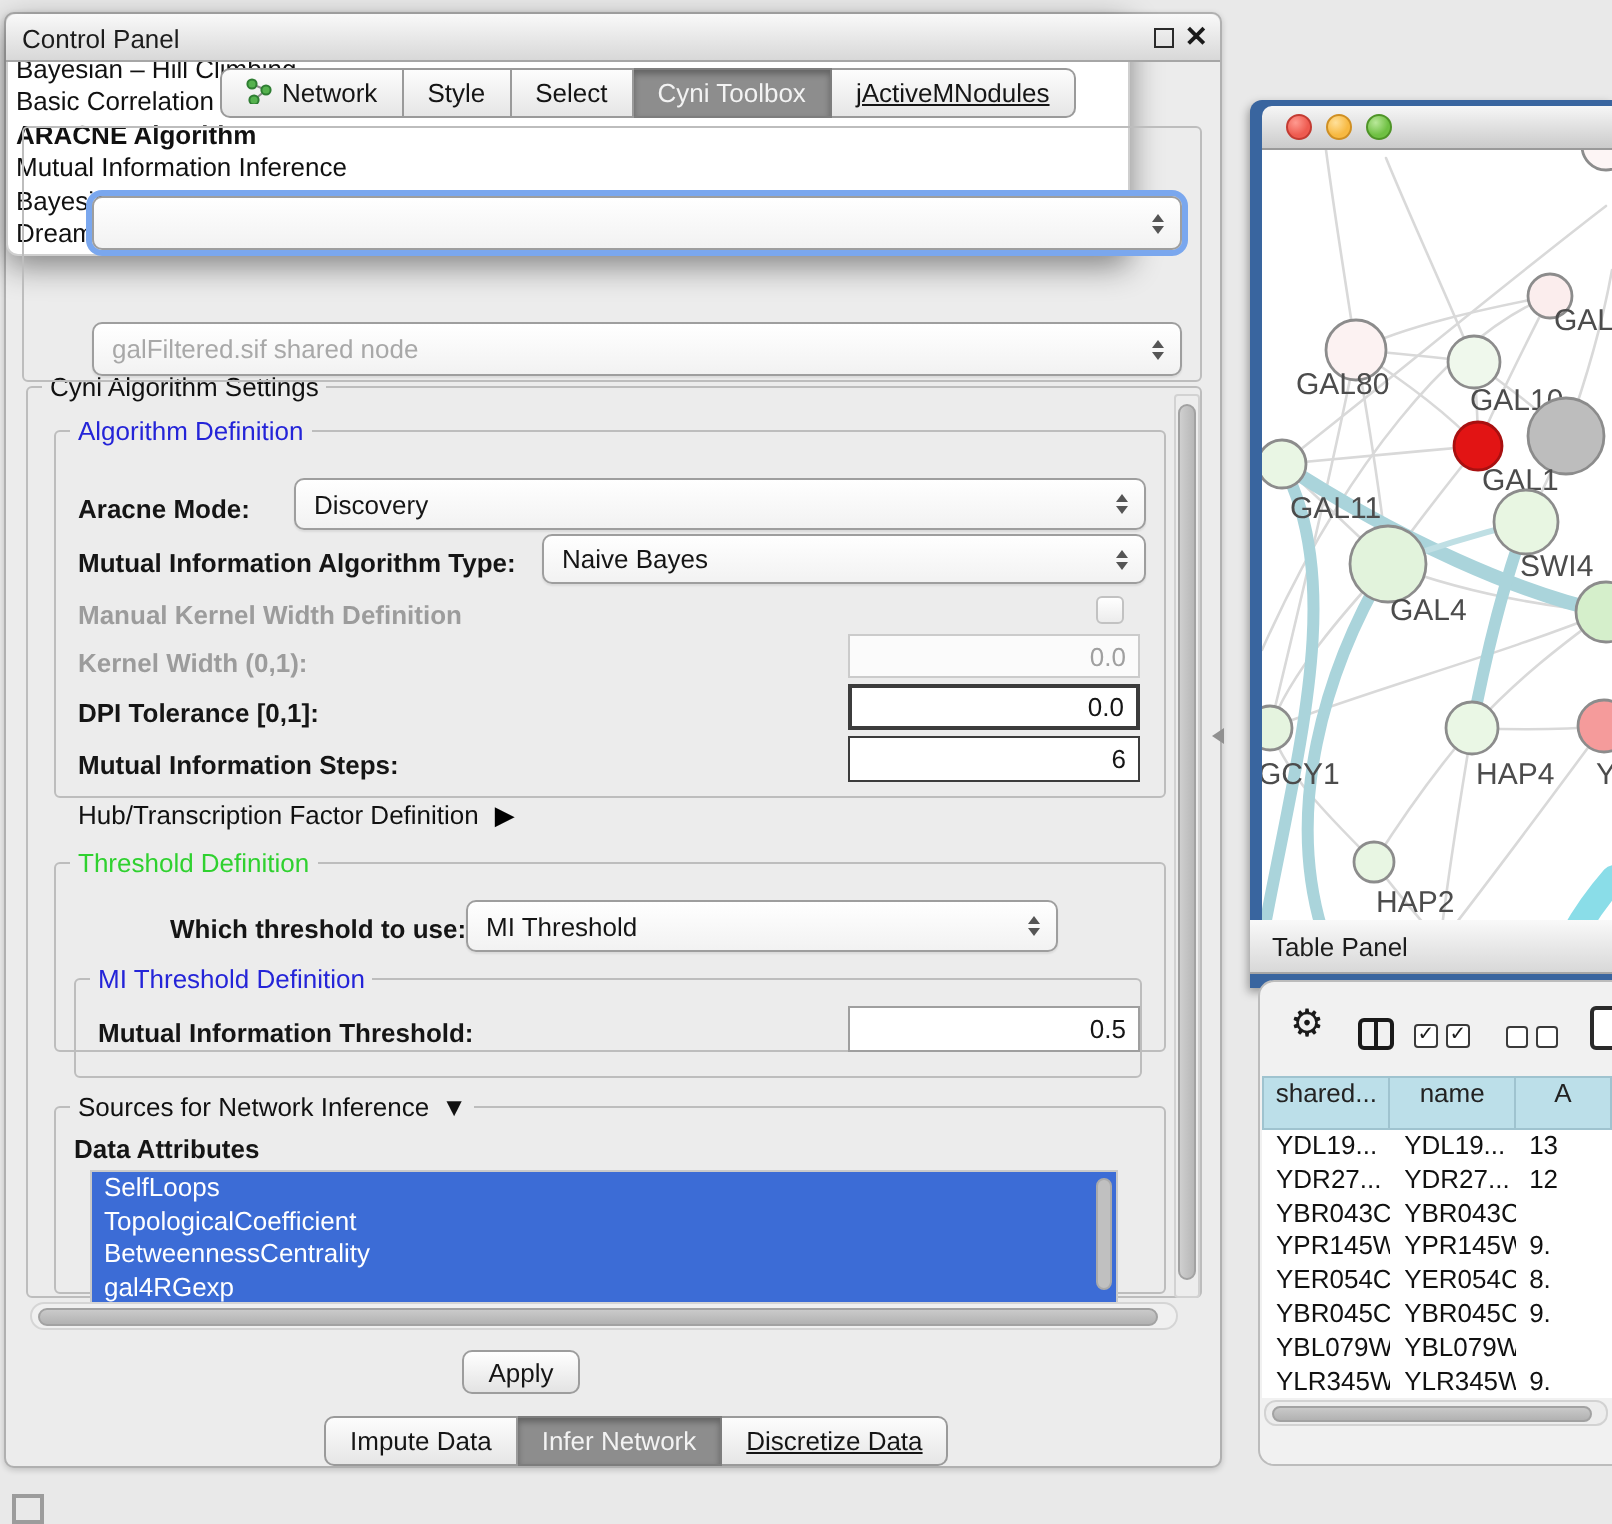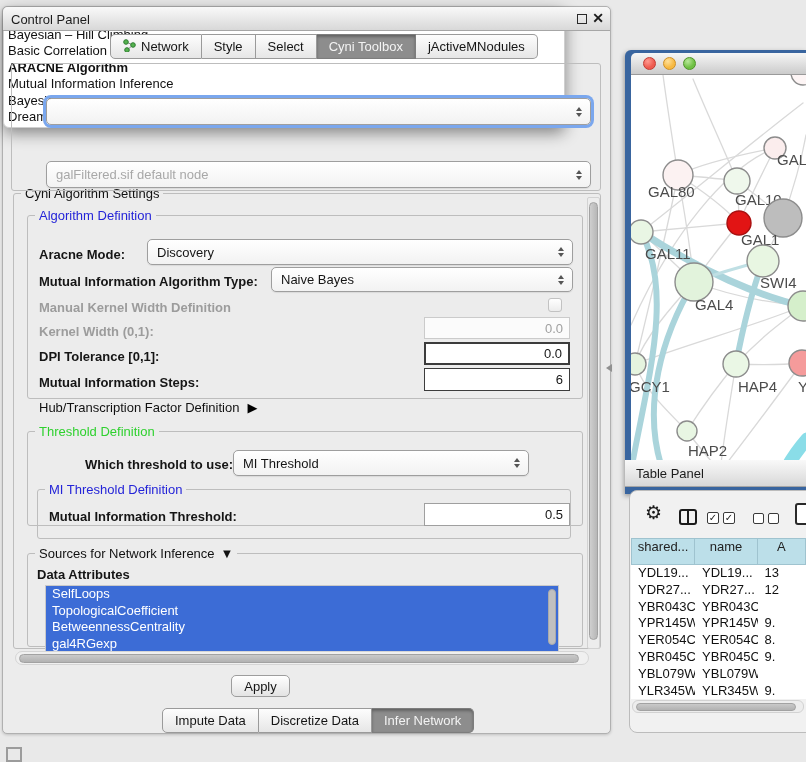--- a/index.html
+++ b/index.html
@@ -25,21 +25,21 @@
 
   
   .segbar { position:absolute; display:flex; height:25px;margin-left:36px; }
   #main-tabs { left:71px; top:27px; }
   #bottom-tabs { left:123px; top:701px; }
   .tabseg { border:1px solid #9a9a9a; border-left:none;
     background:linear-gradient(#fdfdfd,#e6e6e6); padding:4px 12px 4px;
     font-size:13px; line-height:15px; color:#151515; display:flex; align-items:center; gap:5px;
     white-space:nowrap; }
   .tabseg:first-child { border-left:1px solid #9a9a9a; border-radius:5px 0 0 5px; }
-  .tabseg:last-child { border-radius:0 5px 5px 0; }
+  .tabseg:last-child { border-radius:0 5px 5px 0;text-decoration:underline; }
   .tabseg.sel { background:#8d8d8d; color:#f3f3f3; border-color:#7d7d7d;
     box-shadow:inset 0 2px 3px rgba(0,0,0,.3); }
 
   
   #inference-group { left:8px; top:56px; width:590px; height:128px;
     border:1px solid #bdbdbd; border-radius:3px; z-index:1; }
   .combo { position:absolute; background:linear-gradient(#ffffff,#f2f2f2);
     border:1px solid #9e9e9e; border-radius:5px; font-size:13px;
     display:flex; align-items:center; padding:0 24px 0 9px;
     box-shadow:0 1px 1px rgba(0,0,0,.08); white-space:nowrap; }
@@ -219,21 +219,21 @@
   </div>
 
   <div class="group" id="inference-group"></div>
   <div class="combo" id="bg-combo-1">
     <span class="arrows">
         <i class="up"></i>
         <i class="dn"></i>
       </span>
   </div>
   <div class="combo" id="bg-combo-2">
-    <span>galFiltered.sif default node</span>
+    <span>galFiltered.sif shared node</span>
     <span class="arrows">
         <i class="up"></i>
         <i class="dn"></i>
       </span>
   </div>
 
   <div id="algo-popup">
     <div id="popup-placeholder">Select algorithm to view settings</div>
     <div>
       <div class="popup-item">Bayesian – Hill Climbing</div>
@@ -322,25 +322,25 @@
   <div id="settings-hscroll">
       <div class="thumb"></div>
     </div>
 
   <div id="apply-btn">Apply</div>
 
   <div class="segbar" id="bottom-tabs">
     <div class="tabseg">
       <span>Impute Data</span>
       </div>
-    <div class="tabseg">
-      <span>Discretize Data</span>
-      </div>
     <div class="tabseg sel">
       <span>Infer Network</span>
+      </div>
+    <div class="tabseg">
+      <span>Discretize Data</span>
       </div>
   </div>
 </div>
 
 <div class="abs" id="float-icon"></div>
 <div class="abs" id="divider-arrow"></div>
 
 <div class="abs" id="net-window">
   <div id="net-titlebar">
     <span class="tlight" id="tl-close"></span>

